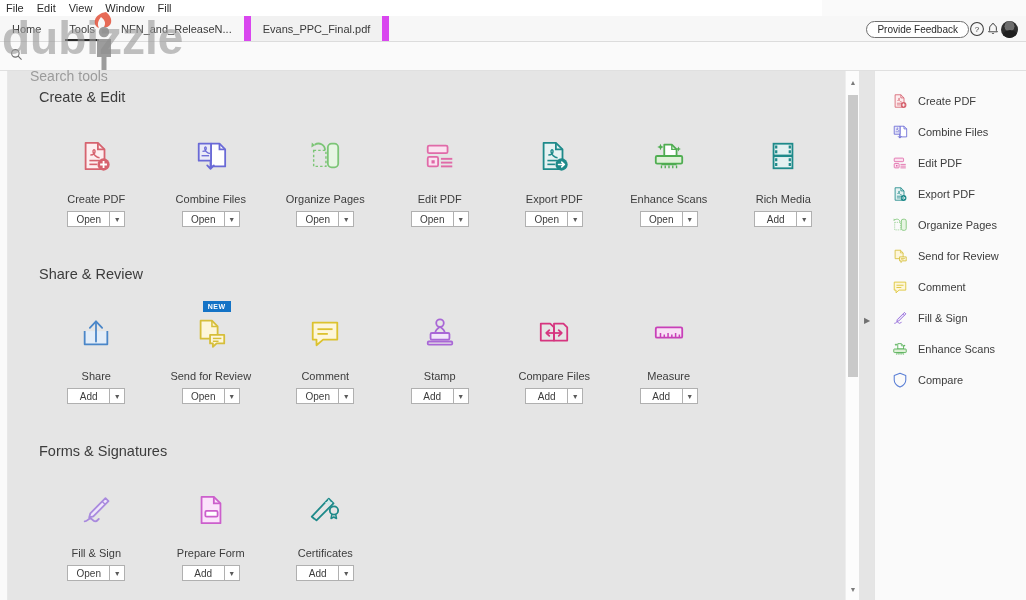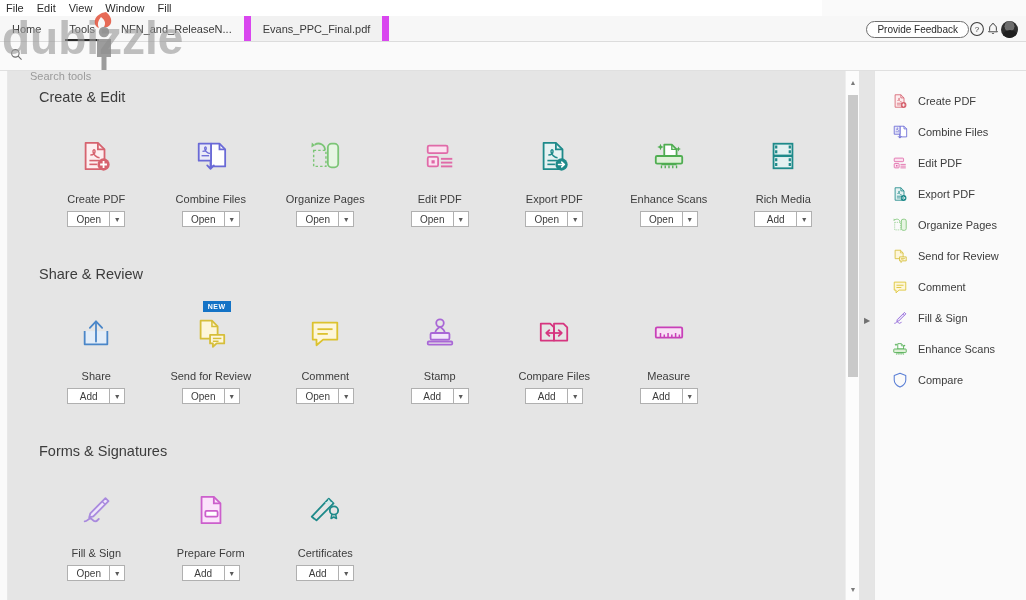--- a/index.html
+++ b/index.html
@@ -62,21 +62,21 @@
     border-radius: 50% 50% 0 0; background: #1f1f1f;
   }
 
   
   .searchrow {
     position: absolute; top: 42px; left: 0; width: 1026px; height: 29px;
     background: #fafafa; border-bottom: 1px solid #e0e0e0;
     display: flex; align-items: center; padding-left: 10px; z-index: 4;
   }
   .search-wrap { display: flex; align-items: center; gap: 7px; }
-  .search-placeholder { font-size: 11px; color: #9b9b9b; margin-top: 40px; }
+  .search-placeholder { font-size: 14px; color: #9b9b9b; margin-top: 40px; }
 
   
   .body-area {
     position: absolute; top: 71px; left: 0; width: 1026px; height: 529px;
     display: flex; background: #fafafa;
   }
   .left-rail { width: 8px; height: 100%; background: #fafafa; border-right: 1px solid #e8e8e8; flex: 0 0 auto; }
   .content {
     flex: 1 1 auto; position: relative; background: #e5e5e5;
     overflow: hidden; padding: 18px 0 0 31px;

